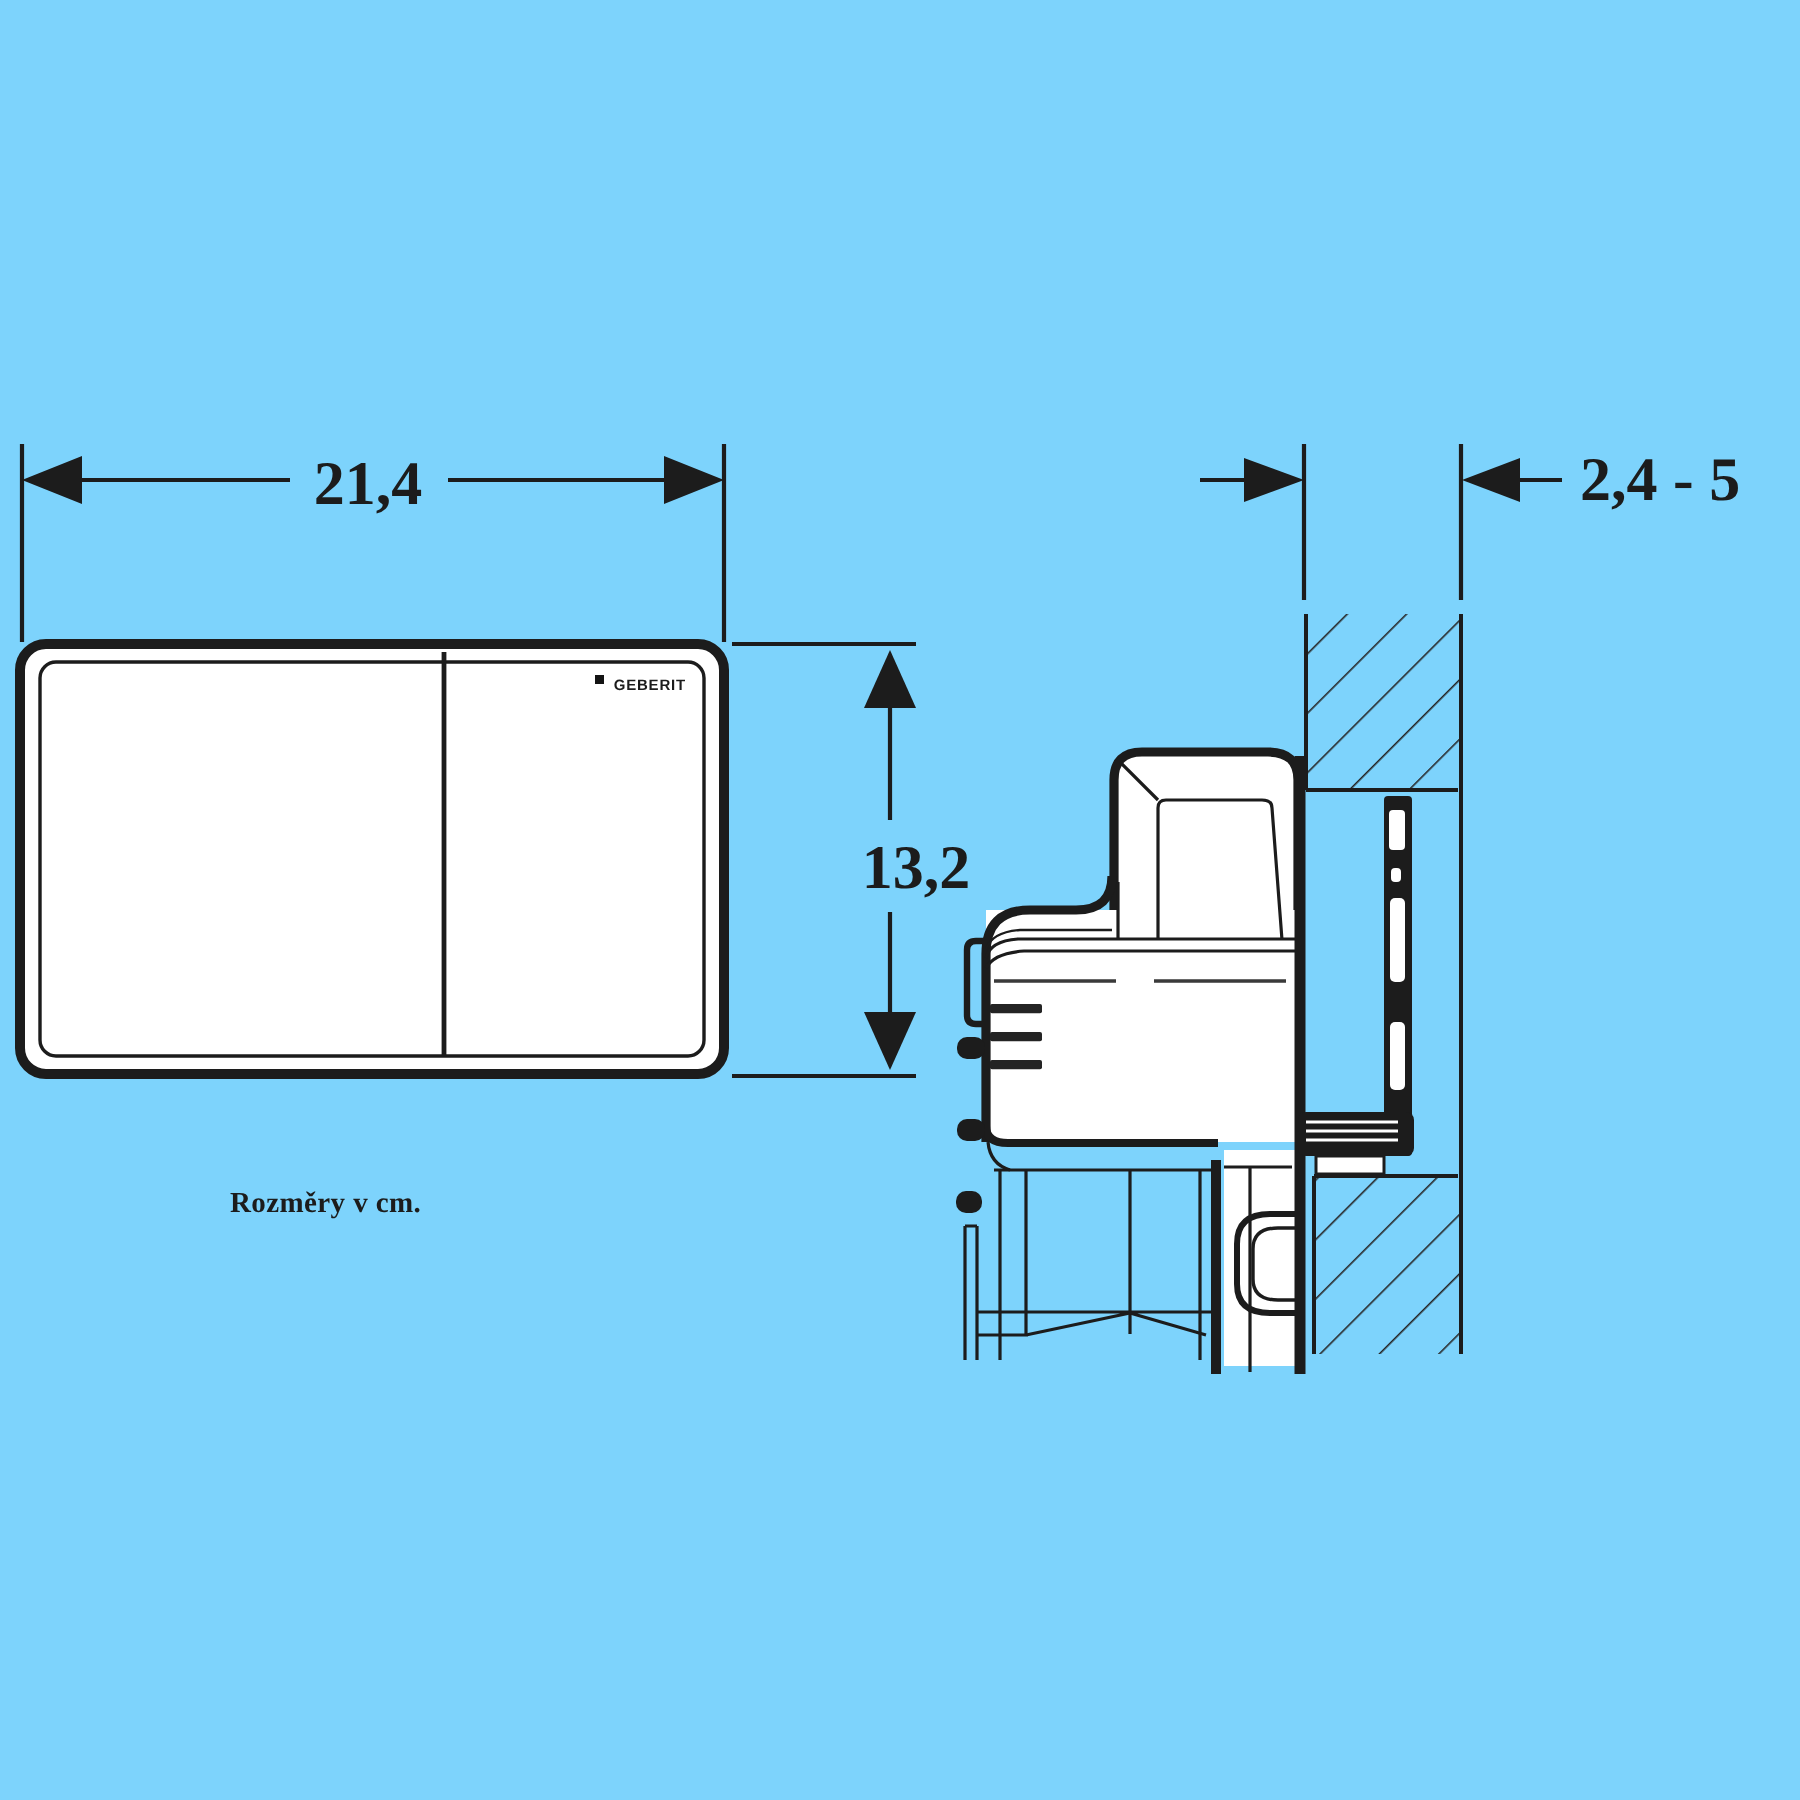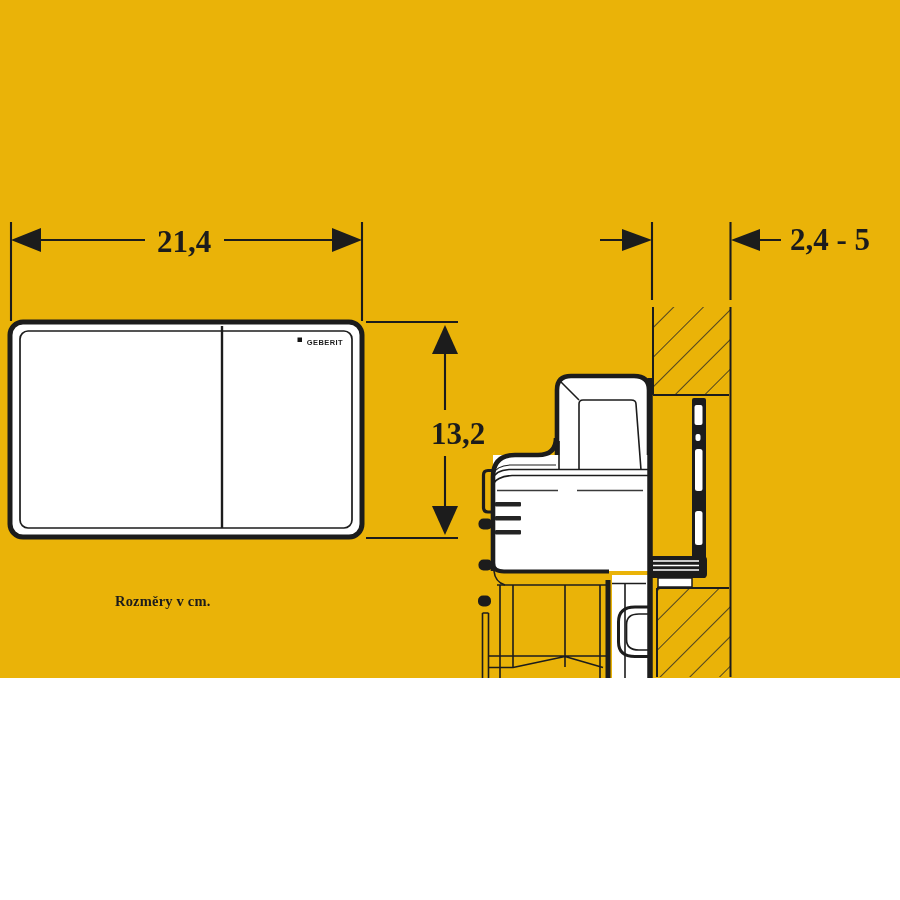--- a/index.html
+++ b/index.html
@@ -1,16 +1,16 @@
 <!DOCTYPE html>
 <html><head>
 <meta charset="utf-8">
 <style>
   html,body{margin:0;padding:0;background:#ffffff;}
-  .page{width:900px;height:678px;position:relative;background:#eab308;overflow:hidden;text-align:center;}
+  .page{width:900px;height:900px;position:relative;background:#7dd3fc;overflow:hidden;text-align:center;}
   svg{display:block;}
   text{font-family:"Liberation Serif","DejaVu Serif",serif;fill:#1c1c1c;}
   .dim-label{font-size:31px;font-weight:bold;}
   .note-label{font-size:14.5px;font-weight:bold;letter-spacing:.2px;}
   .logo-label{font-family:"Liberation Sans","DejaVu Sans",sans-serif;font-size:7.5px;font-weight:bold;letter-spacing:.4px;}
   .ln{stroke:#1c1c1c;fill:none;}
   .thin{stroke-width:1.6;}
   .med{stroke-width:2.1;}
   .arrow{fill:#1c1c1c;stroke:none;}
 </style>

